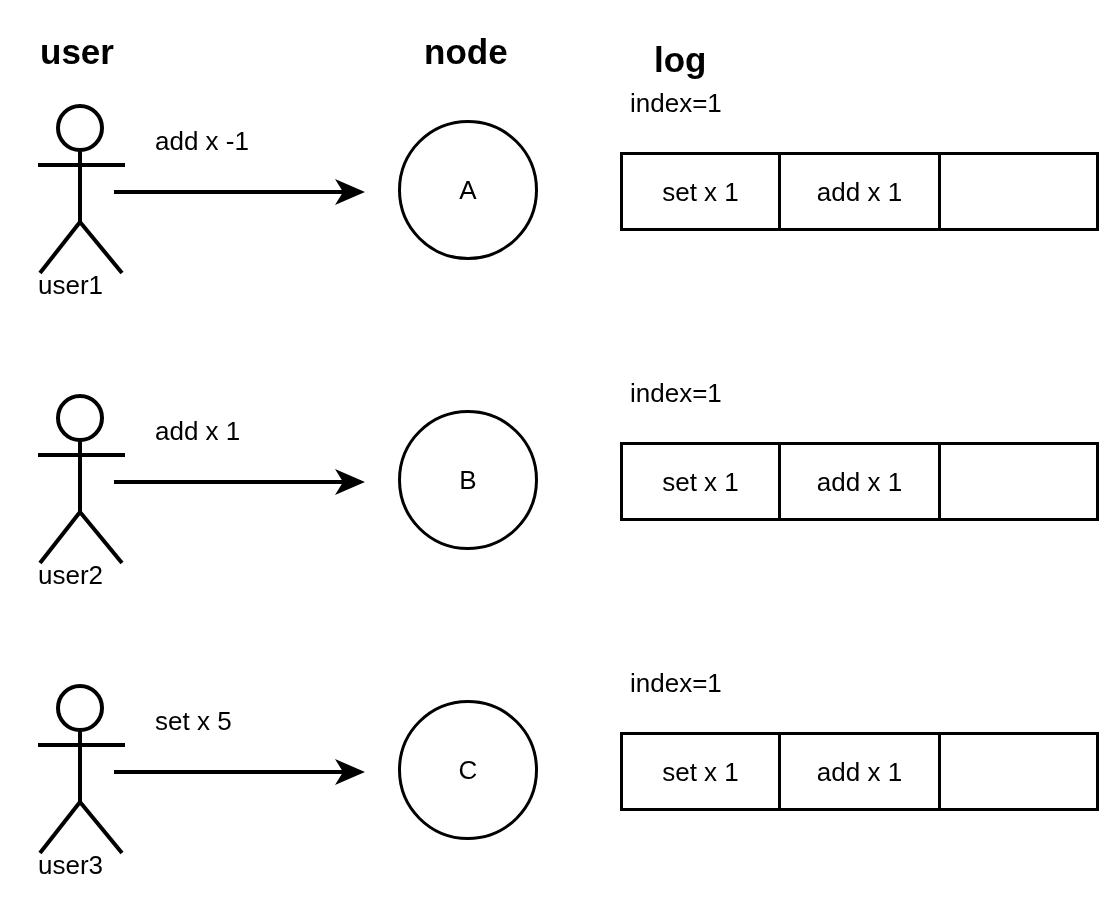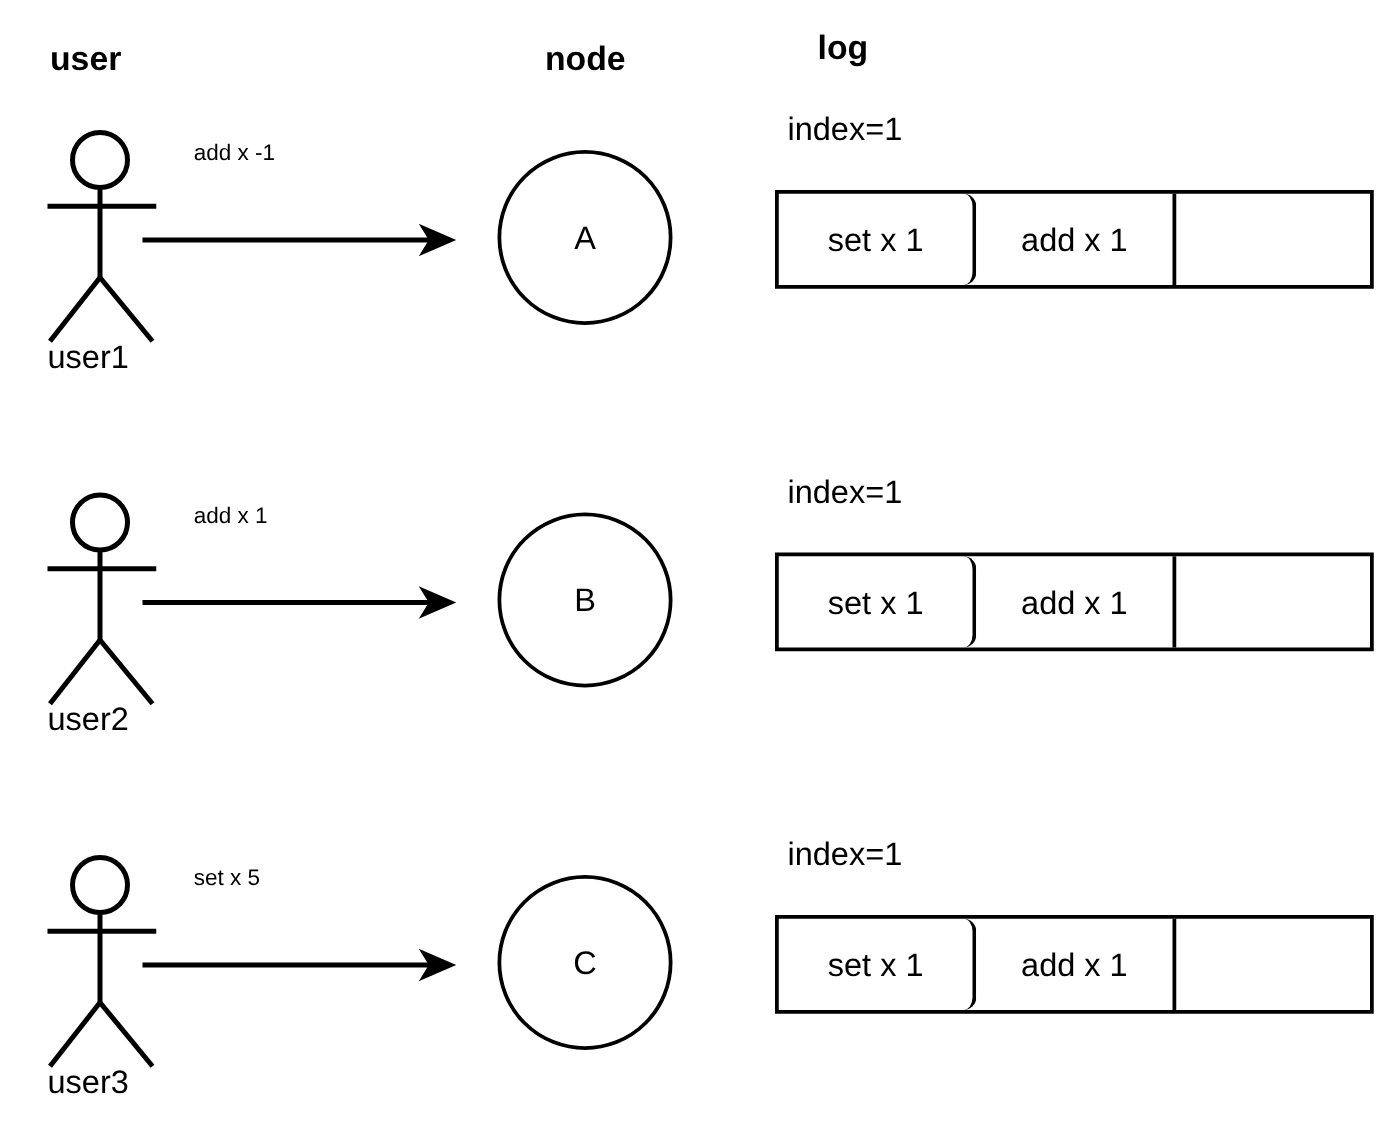--- a/index.html
+++ b/index.html
@@ -16,29 +16,29 @@
     position: relative;
     width: 1118px;
     height: 916px;
     background: #ffffff;
     overflow: hidden;
   }
 
   
   .col-header {
     position: absolute;
-    font-size: 27px;
+    font-size: 35px;
     font-weight: bold;
     line-height: 1;
     color: #000;
     white-space: nowrap;
   }
   #hdr-user { left: 40px;  top: 34px; }
-  #hdr-node { left: 436px; top: 34px; }
-  #hdr-log  { left: 654px; top: 25px; }
+  #hdr-node { left: 424px; top: 34px; }
+  #hdr-log  { left: 654px; top: 42px; }
 
   
   .row {
     position: absolute;
     left: 0;
     width: 1118px;
     height: 290px;
   }
 
   
@@ -65,22 +65,22 @@
     position: absolute;
     left: 112px;
     top: 172px;
     width: 266px;
     height: 40px;
   }
   .msg-arrow svg { display: block; }
   .msg-label {
     position: absolute;
     left: 155px;
-    top: 113px;
-    font-size: 18px;
+    top: 128px;
+    font-size: 26px;
     line-height: 1;
     white-space: nowrap;
     color: #000;
   }
 
   
   .node-circle {
     position: absolute;
     left: 398px;
     top: 120px;
@@ -124,21 +124,21 @@
     display: flex;
     align-items: center;
     justify-content: center;
     font-size: 26px;
     line-height: 1;
     color: #000;
     border-right: 3px solid #000;
     white-space: nowrap;
   }
   .log-cell:last-child { border-right: none; }
-  .log-cell.w1 { width: 158px; border-radius: 10px; }
+  .log-cell.w1 { width: 158px; }
   .log-cell.w2 { width: 160px; }
   .log-cell.w3 { width: 155px; }
 </style>
 </head>
 <body>
 
 <div id="canvas">
 
   <div class="col-header" id="hdr-user">user</div>
   <div class="col-header" id="hdr-node">node</div>

